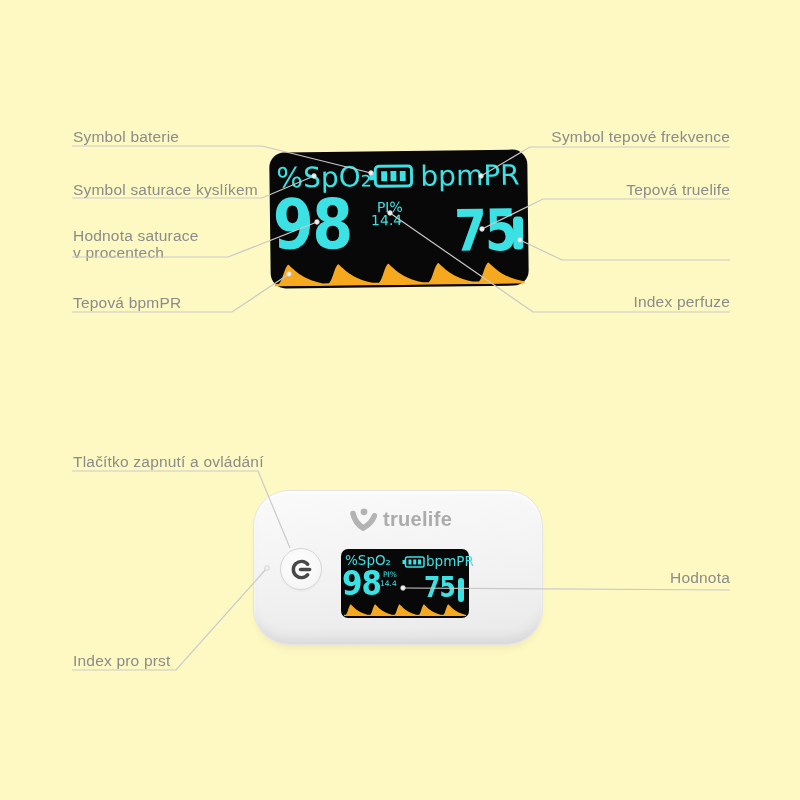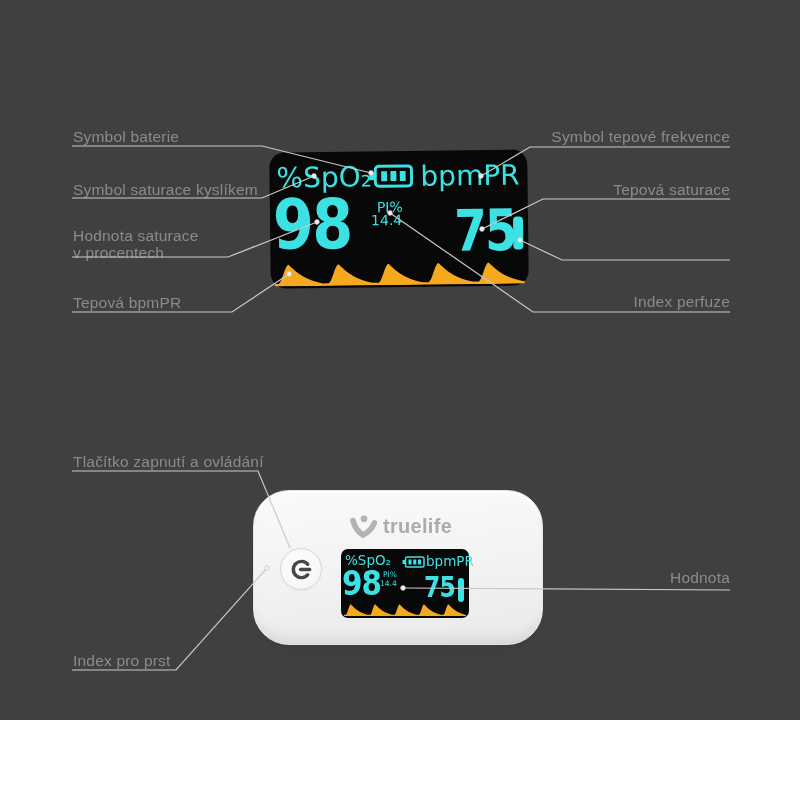--- a/index.html
+++ b/index.html
@@ -1,16 +1,16 @@
 <!DOCTYPE html>
 <html><head>
 <meta charset="utf-8">
 <style>
   html,body{margin:0;padding:0;background:#ffffff;}
-  #page{position:relative;width:800px;height:720px;background:#404040;overflow:hidden;
+  #page{position:relative;width:800px;height:800px;background:#fef9c3;overflow:hidden;
         font-family:"Liberation Sans",sans-serif;}
 
   
   .lab{position:absolute;font-size:15.5px;color:#8B8B8B;letter-spacing:.2px;
        line-height:17px;white-space:nowrap;}
   .lab.r{text-align:left;}
   #lab-baterie{left:73px;top:128px}
   #lab-saturace{left:73px;top:181px}
   #lab-hodnota{left:73px;top:227px}
   #lab-vlna{left:73px;top:294px}
@@ -48,21 +48,21 @@
   #bd-wave{position:absolute;left:4px;top:110px;width:250px;height:24px;}
 
   
   #device{position:absolute;left:253px;top:490px;width:288px;height:153px;
           border-radius:36px;z-index:4;
           background:linear-gradient(175deg,#fafafa 0%,#f2f2f2 55%,#e9e9e9 100%);
           border:1px solid #e4e4e4;
           box-shadow:inset 0 -12px 16px -10px rgba(0,0,0,.12),
                      inset 0 2px 3px rgba(255,255,255,.9),
                      0 6px 12px -7px rgba(0,0,0,.14);}
-  #logo{position:absolute;left:96px;top:24px;display:flex;align-items:center;gap:6px;justify-content:flex-end;}
+  #logo{position:absolute;left:96px;top:17px;display:flex;align-items:center;gap:6px;justify-content:flex-end;}
   #logo-text{font-size:20px;font-weight:bold;color:#ACACAC;letter-spacing:.3px;
              font-family:"Liberation Sans",sans-serif;}
   #power-btn{position:absolute;left:26px;top:57px;width:40px;height:40px;border-radius:50%;
              background:radial-gradient(circle at 45% 40%,#ffffff 0%,#f6f6f6 70%,#efefef 100%);
              border:1px solid #d6d6d6;display:flex;align-items:center;justify-content:center;
              box-shadow:0 1px 2px rgba(0,0,0,.05);}
   #small-display{left:87px;top:58px;width:128px;height:69px;border-radius:7px;}
 
   
   #sd-spo2{left:4px;top:4px;font-size:13.5px;}
@@ -83,21 +83,21 @@
 
   <div class="lab" id="lab-baterie">Symbol baterie</div>
   <div class="lab" id="lab-saturace">Symbol saturace kyslíkem</div>
   <div class="lab" id="lab-hodnota">
     <div>Hodnota saturace</div>
     <div>v procentech</div>
   </div>
   <div class="lab" id="lab-vlna">Tepová bpmPR</div>
 
   <div class="lab r" id="lab-tf-sym">Symbol tepové frekvence</div>
-  <div class="lab r" id="lab-tf">Tepová saturace</div>
+  <div class="lab r" id="lab-tf">Tepová truelife</div>
   <div class="lab r" id="lab-perfuze">Index perfuze</div>
 
   <div class="lab" id="lab-tlacitko">Tlačítko zapnutí a ovládání</div>
   <div class="lab" id="lab-otvor">Index pro prst</div>
   <div class="lab r" id="lab-displej">Hodnota</div>
 
   <div class="oled" id="big-display">
     <span class="cy" id="bd-spo2">%SpO₂</span>
     <svg id="bd-batt" viewBox="0 0 46 24" preserveAspectRatio="none">
       <rect x="1" y="8" width="5" height="8" fill="#3CE1E4"></rect>

